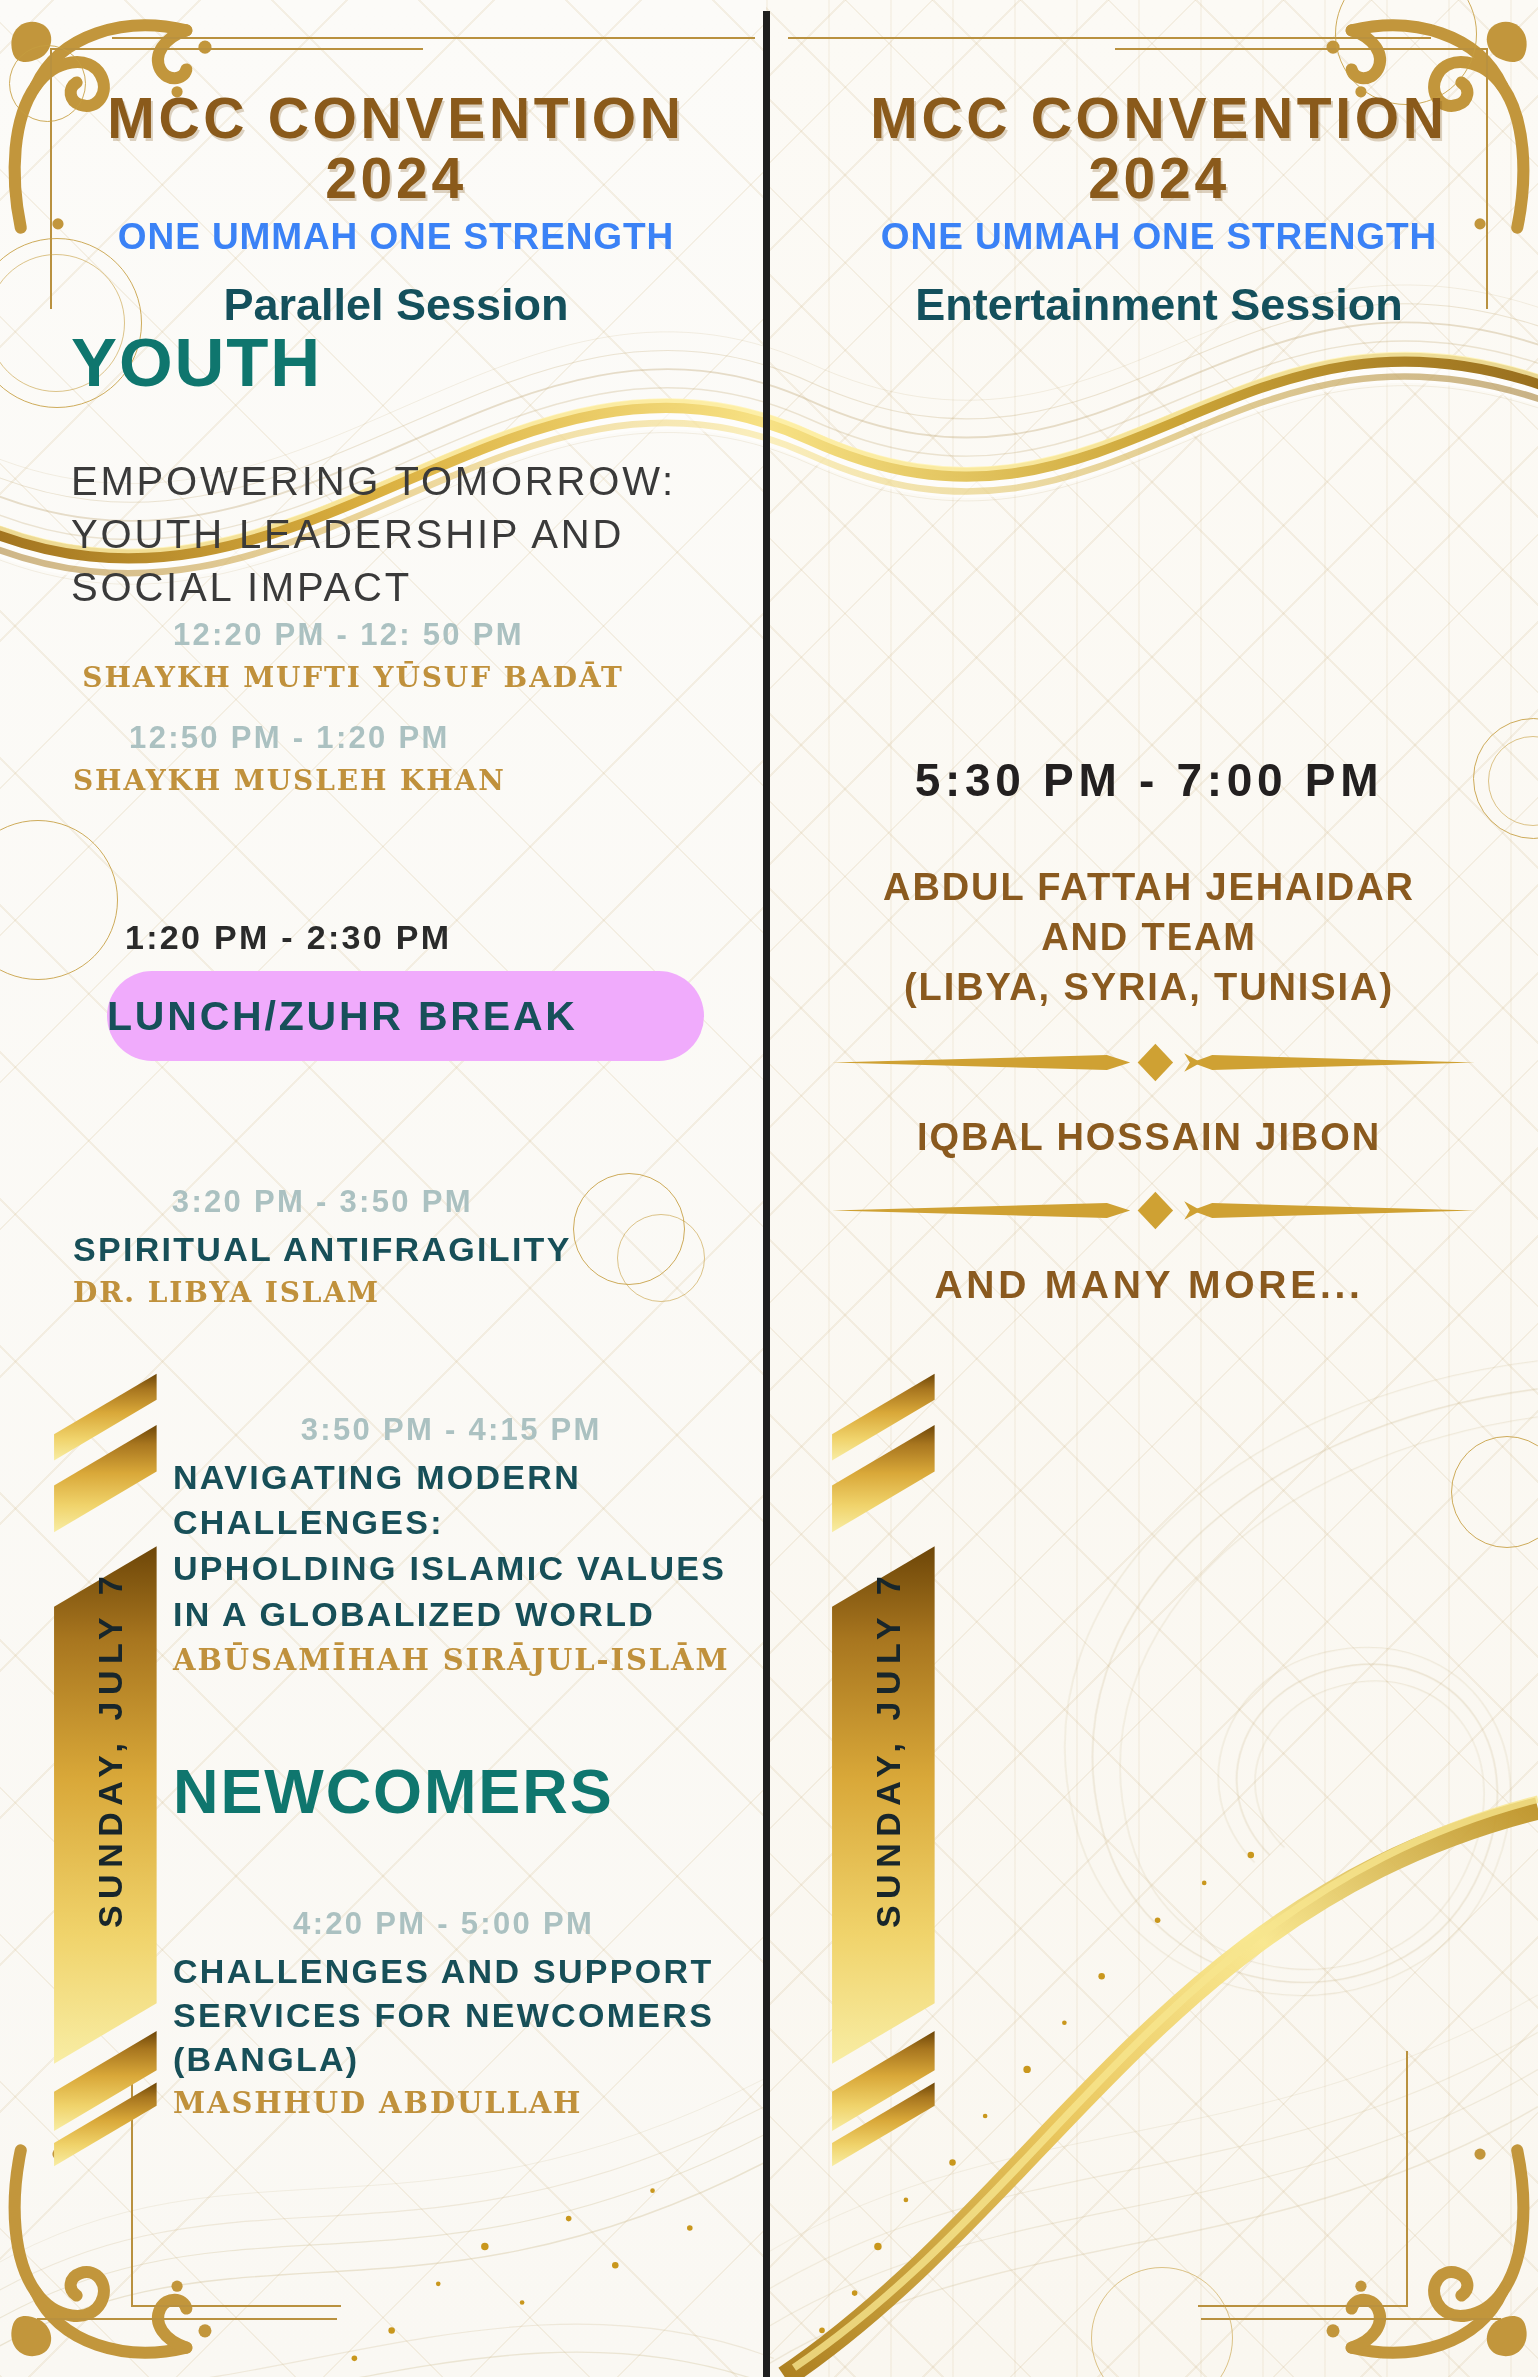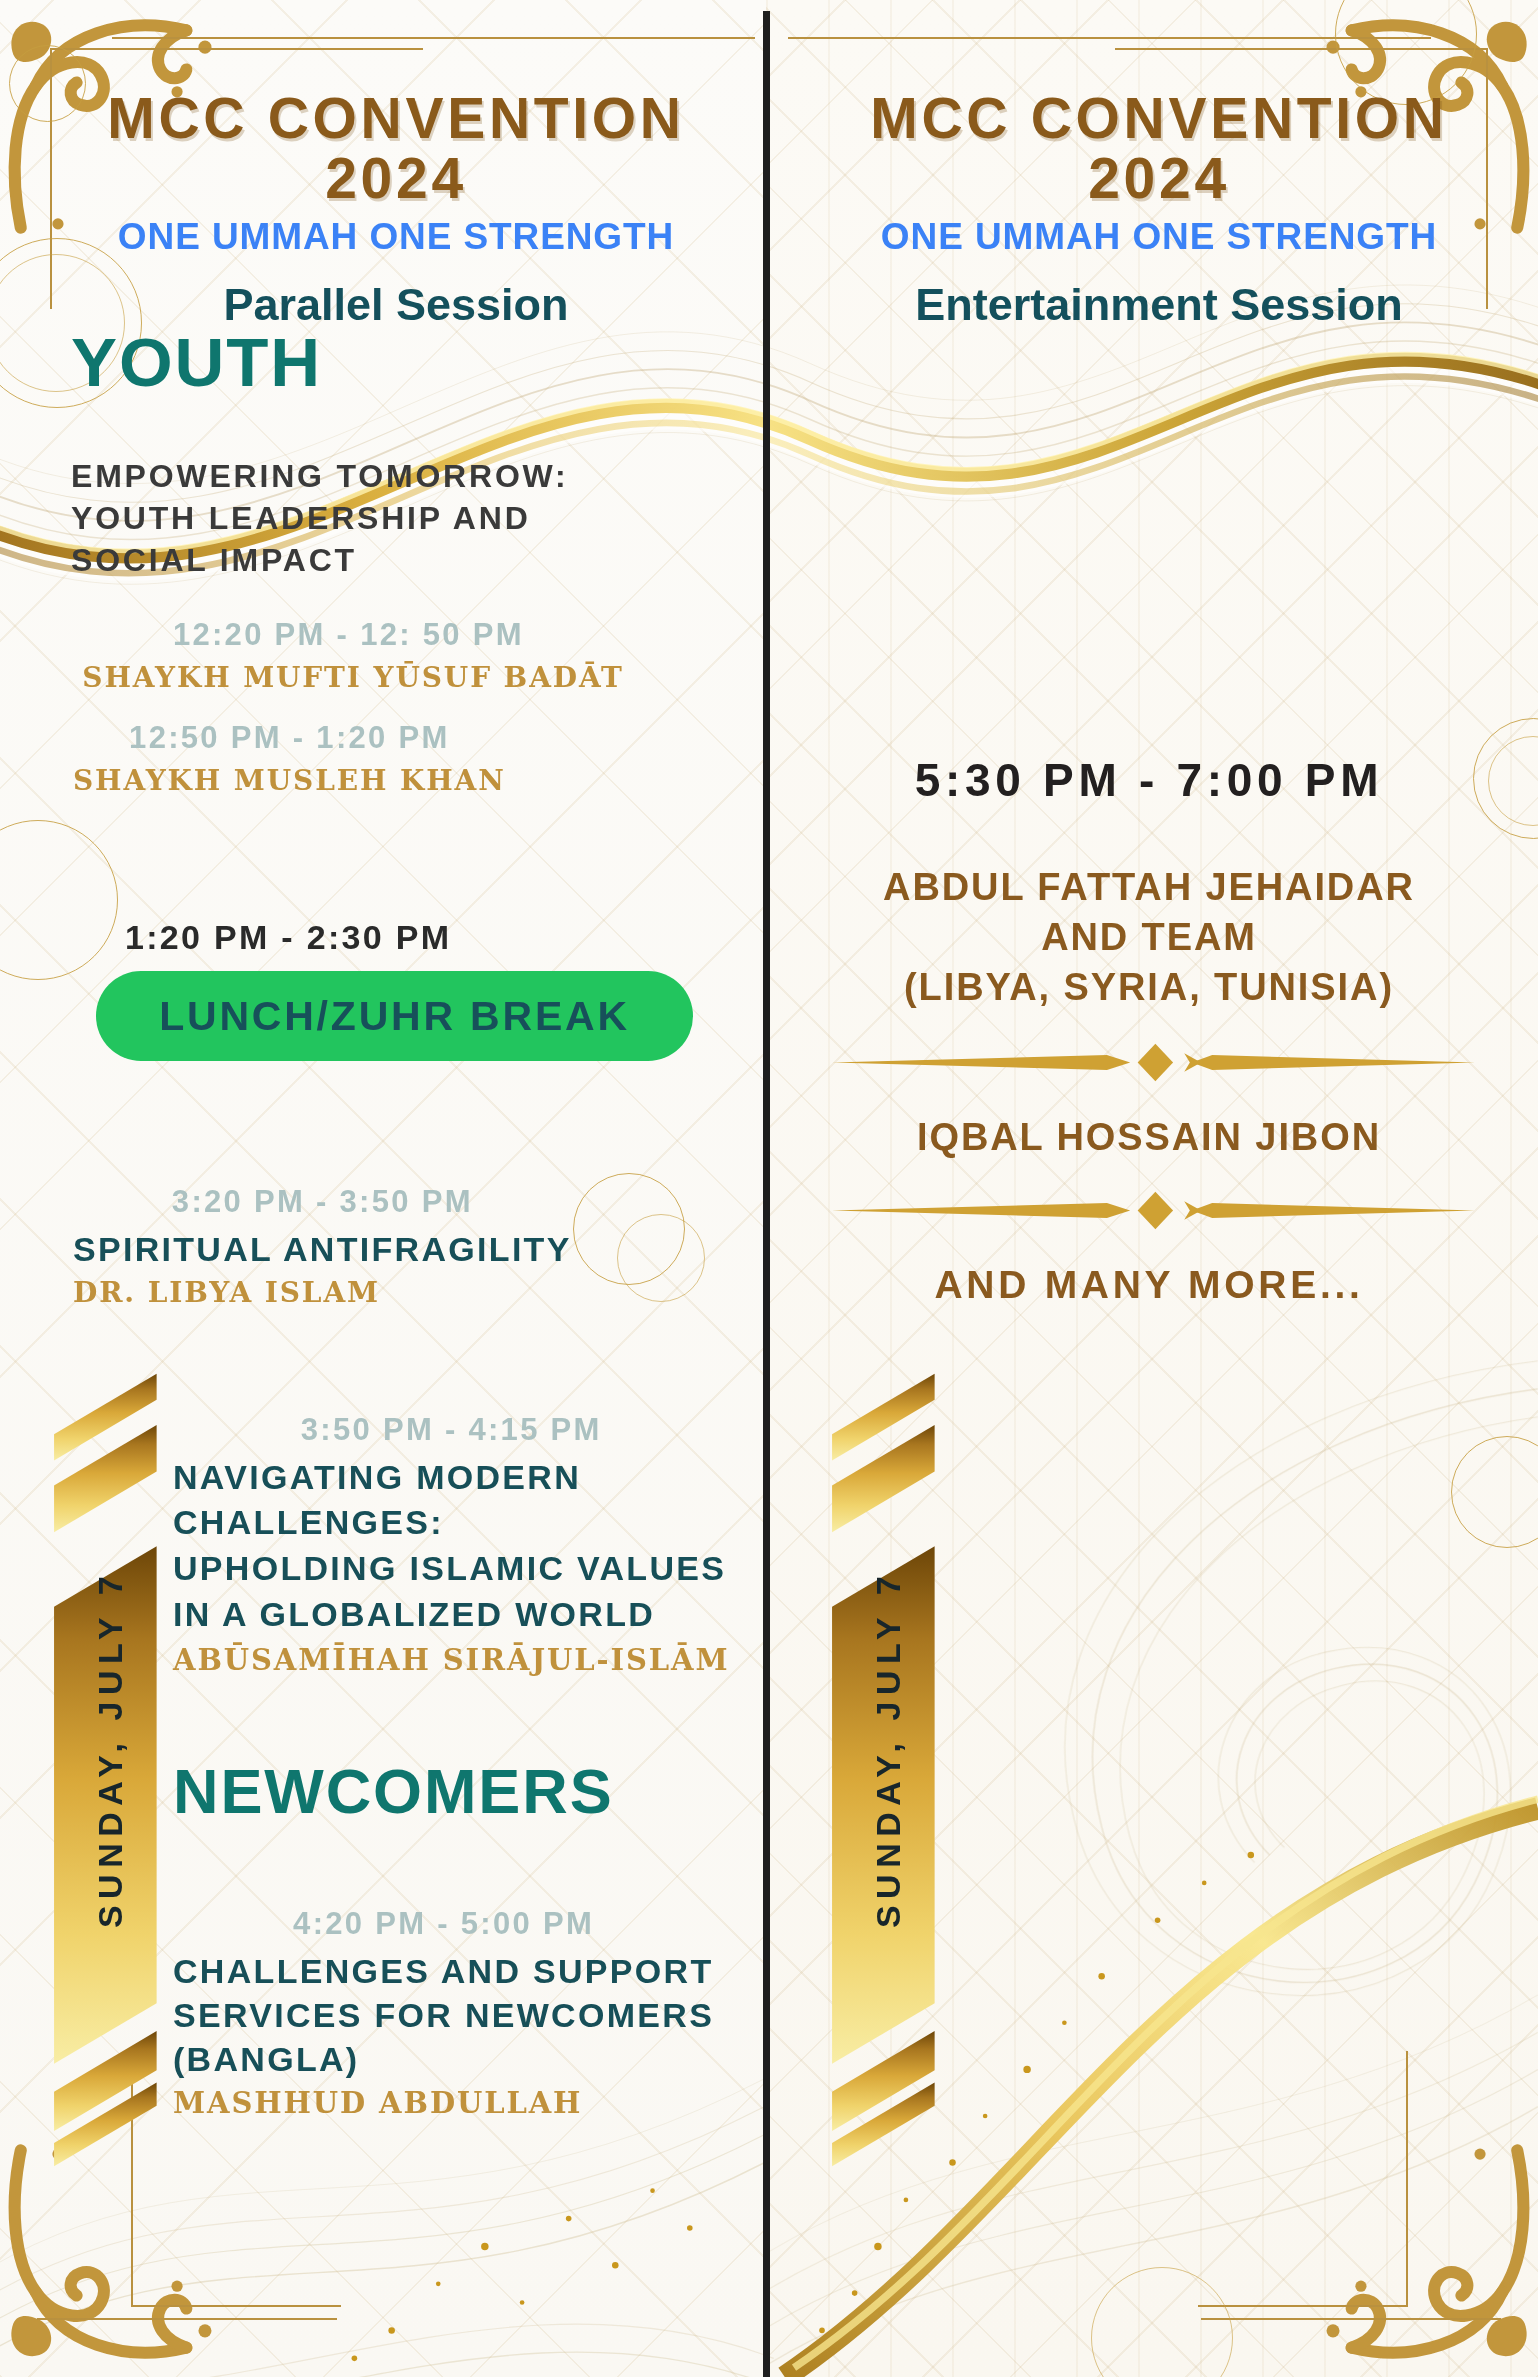--- a/index.html
+++ b/index.html
@@ -26,27 +26,27 @@
   .ring{border:1.9px solid rgba(198,158,64,.85);border-radius:50%;}
   .ring.thin{border-width:1.4px;border-color:rgba(198,158,64,.6);}
   
   .col-header{width:718px;text-align:center;}
   .h-title{font-size:57px;font-weight:800;letter-spacing:3.7px;color:#8a5a1b;
     text-shadow:1.9px 2.8px 0 rgba(125,82,24,.25);line-height:1.05;}
   .h-sub{font-size:37px;font-weight:800;letter-spacing:0.9px;color:#3b82f6;margin-top:7.5px;}
   .h-session{font-size:45px;font-weight:800;color:#14505c;margin-top:20.5px;}
   
   .track-heading{font-size:69px;font-weight:800;letter-spacing:1.9px;color:#0f766e;line-height:1;}
-  .intro{font-size:32px;font-weight:700;letter-spacing:2.8px;color:#3a3a3a;line-height:1.32;white-space:pre-line;}
+  .intro{font-size:40px;font-weight:400;letter-spacing:2.8px;color:#3a3a3a;line-height:1.32;white-space:pre-line;}
   .t-time{font-size:31px;font-weight:800;letter-spacing:2.3px;color:#abc1c1;text-align:center;}
   .t-time.dark{color:#2a2a2a;font-size:34px;}
   .t-title{font-size:34px;font-weight:800;letter-spacing:2.3px;color:#174f58;line-height:1.35;white-space:pre-line;margin-top:6.5px;}
   .t-speaker{font-family:"DejaVu Serif",serif;font-size:28px;font-weight:700;letter-spacing:1.9px;color:#c0913c;margin-top:8.4px;}
-  .pill{left:96px;top:971px;width:597px;height:90px;border-radius:56px;background:#22c55e;
-    display:flex;align-items:center;justify-content:center;}
+  .pill{left:107px;top:971px;width:597px;height:90px;border-radius:56px;background:#f0abfc;
+    display:flex;align-items:center;}
   .pill-label{font-size:41px;font-weight:800;letter-spacing:2.8px;color:#17505a;}
   
   .r-center{left:776px;width:746px;text-align:center;}
   .r-time{font-size:46px;font-weight:800;letter-spacing:4.7px;color:#232020;}
   .r-act{font-size:38px;font-weight:800;letter-spacing:1.9px;color:#8a5a1f;line-height:1.32;white-space:pre-line;}
   
   .ribbon{width:112px;height:802px;}
   .ribbon-label{position:absolute;left:50%;top:380px;width:522px;text-align:center;
     transform:translate(-50%,-50%) rotate(-90deg);white-space:nowrap;
     font-size:34px;font-weight:800;letter-spacing:6.5px;color:#18262b;}

